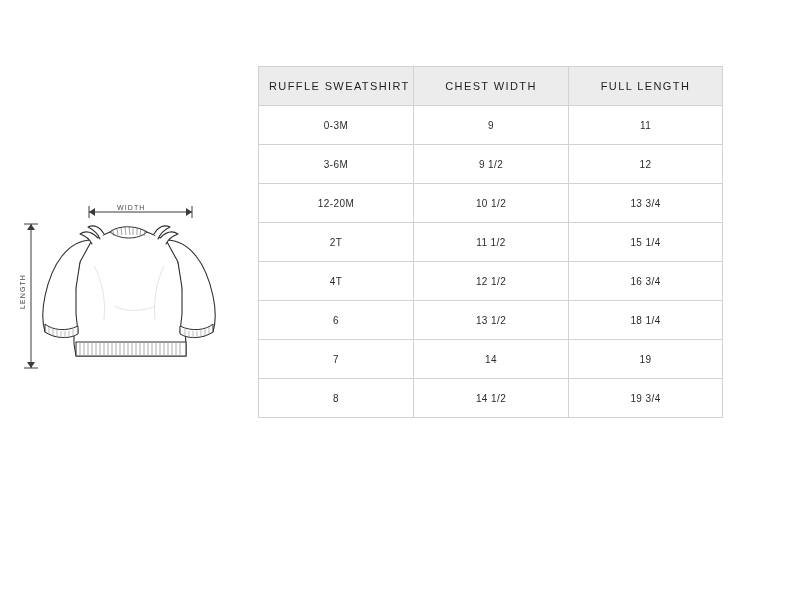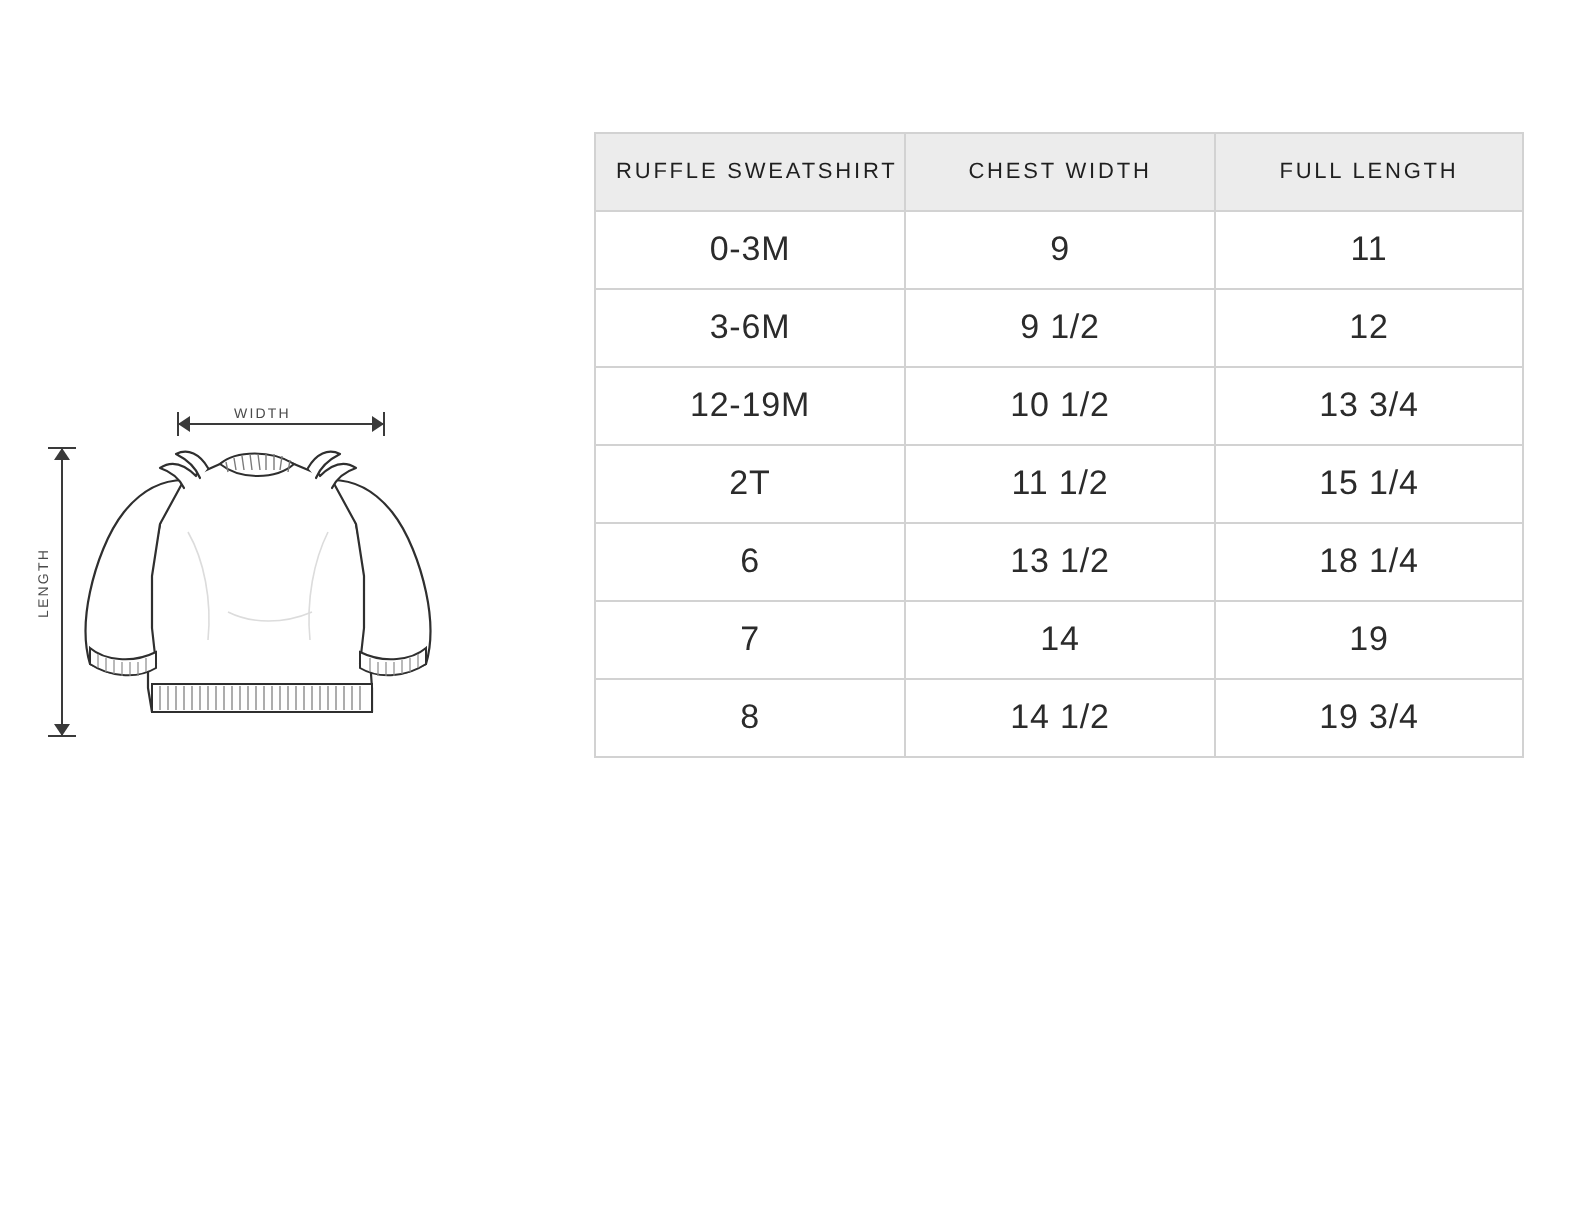--- a/index.html
+++ b/index.html
@@ -46,33 +46,32 @@
   }
 
   
   #size-chart {
     position: absolute;
     left: 258px;
     top: 66px;
     width: 464px;
     border-collapse: collapse;
     table-layout: fixed;
-    margin-left: 39px;
   }
   #size-chart col.c1 { width: 155px; }
   #size-chart col.c2 { width: 155px; }
   #size-chart col.c3 { width: 154px; }
 
   #size-chart th,
   #size-chart td {
     border: 1px solid #d2d2d2;
     height: 36px;
     text-align: center;
     vertical-align: middle;
-    font-size: 17px;
+    font-size: 10px;
     color: #2b2b2b;
     font-weight: normal;
     font-family: "Liberation Sans", sans-serif;
   }
   #size-chart thead th {
     background: #ececec;
     letter-spacing: 1.4px;
     font-size: 11px;
     color: #1f1f1f;
     border-color: #d2d2d2;
@@ -243,30 +242,35 @@
       <td>0-3M</td>
       <td>9</td>
       <td>11</td>
     </tr>
     <tr>
       <td>3-6M</td>
       <td>9 1/2</td>
       <td>12</td>
     </tr>
     <tr>
-      <td>12-19M</td>
+      <td>12-20M</td>
       <td>10 1/2</td>
       <td>13 3/4</td>
     </tr>
     <tr>
       <td>2T</td>
       <td>11 1/2</td>
       <td>15 1/4</td>
     </tr>
     <tr>
+      <td>4T</td>
+      <td>12 1/2</td>
+      <td>16 3/4</td>
+    </tr>
+    <tr>
       <td>6</td>
       <td>13 1/2</td>
       <td>18 1/4</td>
     </tr>
     <tr>
       <td>7</td>
       <td>14</td>
       <td>19</td>
     </tr>
     <tr>

